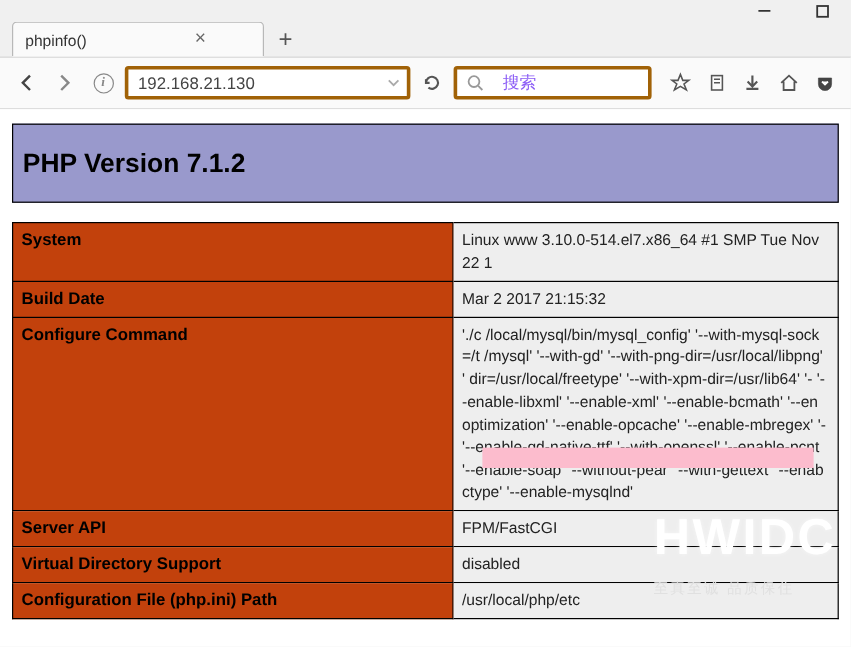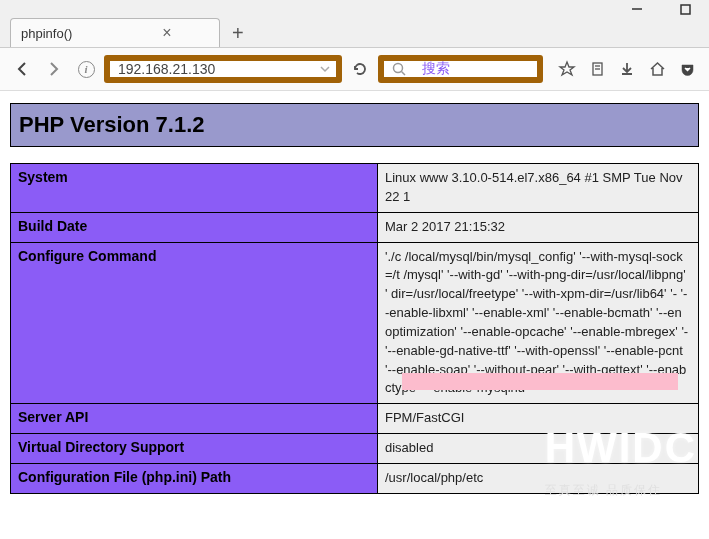--- a/index.html
+++ b/index.html
@@ -7,31 +7,31 @@
   .chrome-top { background: #f0f0f0; height: 47px; position: relative; }
   .win-controls { position: absolute; right: 10px; top: -2px; display: flex; gap: 20px; }
   .win-btn { width: 28px; height: 22px; display: flex; align-items: center; justify-content: center; color: #000; }
   .tabbar { position: absolute; bottom: 0; left: 10px; display: flex; align-items: center; }
   .tab { background: #fafafa; border: 1px solid #b8b8b8; border-bottom: none; border-radius: 4px 4px 0 0; padding: 6px 10px; display: flex; align-items: center; gap: 90px; min-width: 210px; font-size: 13px; color: #333; }
   .tab-close { color: #666; font-size: 16px; line-height: 1; }
   .newtab { padding: 4px 8px; color: #555; font-size: 20px; line-height: 1; margin-left: 4px; }
   .navbar { background: #fafafa; border-top: 1px solid #ccc; border-bottom: 1px solid #ddd; height: 44px; display: flex; align-items: center; padding: 0 8px; gap: 4px; }
   .nav-btn { width: 28px; height: 28px; border-radius: 4px; display: flex; align-items: center; justify-content: center; color: #555; font-size: 16px; }
   .circle-icon { width: 17px; height: 17px; border: 1.5px solid #888; border-radius: 50%; display: inline-flex; align-items: center; justify-content: center; font-family: Georgia, serif; font-style: italic; color: #888; font-size: 11px; font-weight: bold; }
-  .urlbar { height: 28px; border: 6px solid #a16207; background: #fff; border-radius: 3px; display: flex; align-items: center; padding: 0 8px; font-size: 14px; color: #444; position: relative; }
+  .urlbar { height: 28px; border: 3px solid #a16207; background: #fff; border-radius: 3px; display: flex; align-items: center; padding: 0 8px; font-size: 14px; color: #444; position: relative; }
   .urlbar-main { flex: 0 0 238px; }
   .url-dropdown { position: absolute; right: 6px; color: #aaa; }
   .searchbar { flex: 1; color: #8b5cf6; gap: 16px; text-align: right; }
   .right-icons { display: flex; gap: 2px; margin-left: 6px; }
   .tbicon { width: 28px; height: 28px; display: flex; align-items: center; justify-content: center; color: #555; }
   .content { background: #fff; padding: 6px 10px 0 10px; height: calc(539px - 47px - 44px); overflow: hidden; position: relative; }
-  .php-header { border: 1px solid #000; background: #9999cc; padding: 8px 8px; margin: 6px 0 16px 0; }
+  .php-header { border: 1px solid #000; background: #9999cc; padding: 19px 8px; margin: 6px 0 16px 0; }
   .php-header h1 { font-size: 22px; font-weight: bold; color: #000; }
   .inforow { display: flex; width: 100%; }
-  .inforow .key { flex: 0 0 368px; border: 1px solid #000; border-top: none; background: #8b5cf6; font-weight: bold; font-size: 14px; padding: 5px 7px; }
+  .inforow .key { flex: 0 0 368px; border: 1px solid #000; border-top: none; background: #c2410c; font-weight: bold; font-size: 14px; padding: 5px 7px; }
   .inforow .val { flex: 1; border: 1px solid #000; border-top: none; border-left: none; background: #eee; font-size: 13px; padding: 5px 7px; color: #222; line-height: 1.45; word-break: break-all; }
   .inforow:first-of-type .key, .inforow:first-of-type .val { border-top: 1px solid #000; }
   .censor { position: absolute; background: #fcbccd; height: 17px; top: 282px; }
   .watermark { position: absolute; right: 12px; bottom: 40px; text-align: left; pointer-events: none; }
   .watermark .big { color: #fff; font-size: 42px; font-weight: bold; letter-spacing: 2px; text-shadow: 0 0 4px rgba(255,255,255,.5); line-height: 1; }
   .watermark .small { color: #e0e0e0; font-size: 12px; letter-spacing: 2px; margin-top: 13px; }
   svg { display: block; }
 </style>
 </head>
 <body>

